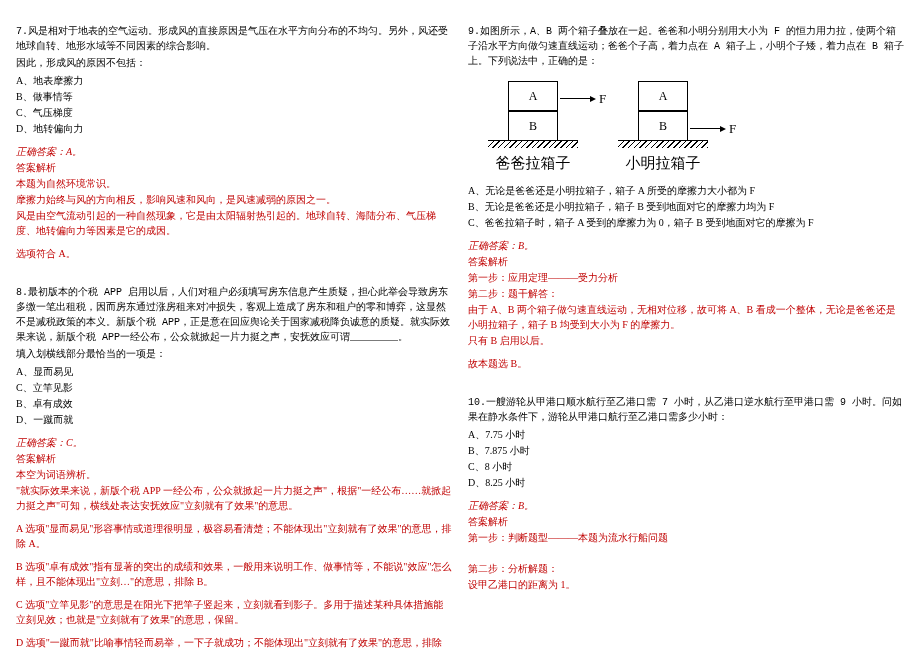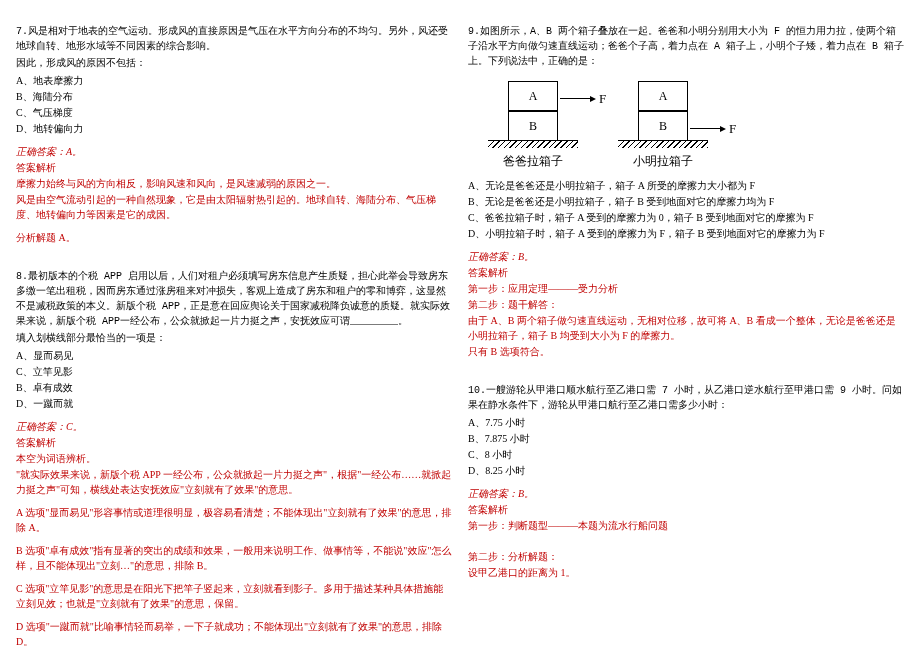--- a/index.html
+++ b/index.html
@@ -84,43 +84,44 @@
       border-bottom: 3px solid transparent;
     }
     .ground {
       width: 90px;
       height: 8px;
       border-top: 1px solid #000;
       background: repeating-linear-gradient(-45deg, #000 0, #000 1px, transparent 1px, transparent 4px);
       margin-top: -1px;
     }
     .diagram-label {
-      font-size: 12px;
+      font-size: 15px;
       margin-top: 4px;
     }
     .spacer-top { height: 16px; }
   </style>
 </head>
 <body>
 
 <div class="column">
   <div class="spacer-top"></div>
 
   <div class="question-block">
     <div class="question-text">7.风是相对于地表的空气运动。形成风的直接原因是气压在水平方向分布的不均匀。另外，风还受地球自转、地形水域等不同因素的综合影响。</div>
     <div class="question-text">因此，形成风的原因不包括：</div>
     <div class="option">A、地表摩擦力</div>
-    <div class="option">B、海陆分布</div>
+    <div class="option">B、做事情等</div>
     <div class="option">C、气压梯度</div>
     <div class="option">D、地转偏向力</div>
     <div class="answer-line">正确答案：A。</div>
     <div class="analysis-line">答案解析</div>
+    <div class="analysis-line">本题为自然环境常识。</div>
     <div class="analysis-line">摩擦力始终与风的方向相反，影响风速和风向，是风速减弱的原因之一。</div>
     <div class="analysis-line">风是由空气流动引起的一种自然现象，它是由太阳辐射热引起的。地球自转、海陆分布、气压梯度、地转偏向力等因素是它的成因。</div>
-    <div class="analysis-line" style="margin-top:8px">分析解题 A。</div>
+    <div class="analysis-line" style="margin-top:8px">选项符合 A。</div>
   </div>
 
   <div class="question-block">
     <div class="question-text">8.最初版本的个税 APP 启用以后，人们对租户必须填写房东信息产生质疑，担心此举会导致房东多缴一笔出租税，因而房东通过涨房租来对冲损失，客观上造成了房东和租户的零和博弈，这显然不是减税政策的本义。新版个税 APP，正是意在回应舆论关于国家减税降负诚意的质疑。就实际效果来说，新版个税 APP一经公布，公众就掀起一片力挺之声，安抚效应可谓________。</div>
     <div class="question-text">填入划横线部分最恰当的一项是：</div>
     <div class="option">A、显而易见</div>
     <div class="option">C、立竿见影</div>
     <div class="option">B、卓有成效</div>
     <div class="option">D、一蹴而就</div>
     <div class="answer-line">正确答案：C。</div>
@@ -167,27 +168,27 @@
           </div>
         </div>
         <div class="ground"></div>
         <div class="diagram-label">小明拉箱子</div>
       </div>
     </div>
 
     <div class="option">A、无论是爸爸还是小明拉箱子，箱子 A 所受的摩擦力大小都为 F</div>
     <div class="option">B、无论是爸爸还是小明拉箱子，箱子 B 受到地面对它的摩擦力均为 F</div>
     <div class="option">C、爸爸拉箱子时，箱子 A 受到的摩擦力为 0，箱子 B 受到地面对它的摩擦为 F</div>
-    <div class="option">D、小明拉箱子时，箱子 A 受到的摩擦力为 F，箱子 B 受到地面对它的摩擦力为 F</div>
     <div class="answer-line">正确答案：B。</div>
     <div class="analysis-line">答案解析</div>
     <div class="analysis-line">第一步：应用定理———受力分析</div>
     <div class="analysis-line" style="">第二步：题干解答：</div>
     <div class="analysis-line">由于 A、B 两个箱子做匀速直线运动，无相对位移，故可将 A、B 看成一个整体，无论是爸爸还是小明拉箱子，箱子 B 均受到大小为 F 的摩擦力。</div>
-    <div class="analysis-line">只有 B 选项符合。</div>
+    <div class="analysis-line">只有 B 启用以后。</div>
+    <div class="analysis-line" style="margin-top:8px">故本题选 B。</div>
   </div>
 
   <div class="question-block">
     <div class="question-text">10.一艘游轮从甲港口顺水航行至乙港口需 7 小时，从乙港口逆水航行至甲港口需 9 小时。问如果在静水条件下，游轮从甲港口航行至乙港口需多少小时：</div>
     <div class="option">A、7.75 小时</div>
     <div class="option">B、7.875 小时</div>
     <div class="option">C、8 小时</div>
     <div class="option">D、8.25 小时</div>
     <div class="answer-line">正确答案：B。</div>
     <div class="analysis-line">答案解析</div>

